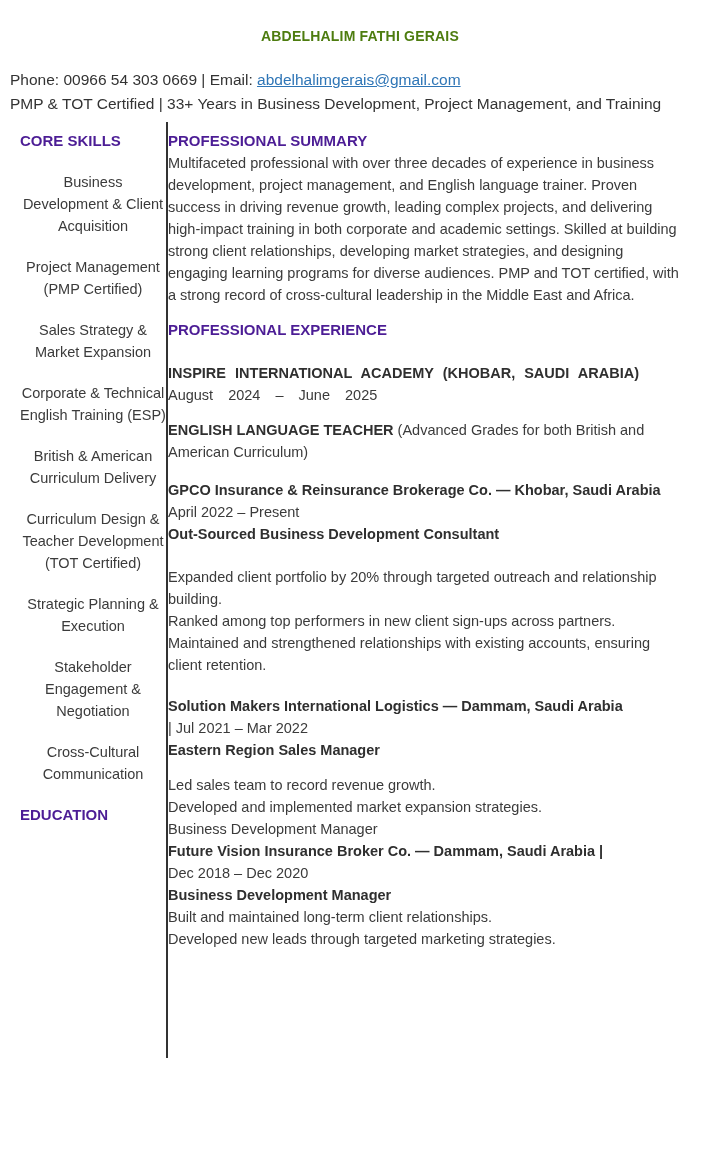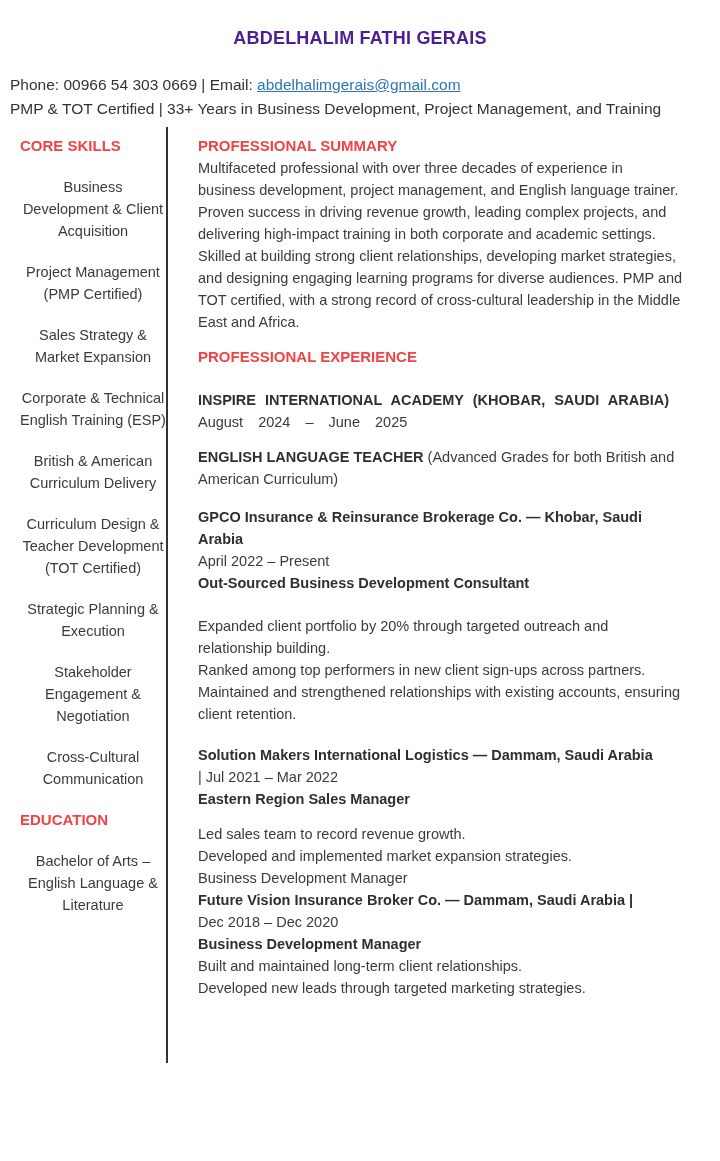--- a/index.html
+++ b/index.html
@@ -11,23 +11,23 @@
     color: #3b3b3b;
     overflow: hidden;
   }
   .page { width: 720px; height: 1161px; position: relative; }
 
   
   .hdr { padding-top: 28px; }
   .name {
     margin: 0 0 24px 0;
     text-align: center;
-    font-size: 18px;
+    font-size: 14px;
     font-weight: bold;
-    color: #4c1d95;
+    color: #4d7c0f;
     letter-spacing: 0.2px;
   }
   .contact-block {
     padding-left: 10px;
     max-width: 660px;
     font-size: 15.5px;
     line-height: 24px;
     color: #333333;
   }
   .contact-block a {
@@ -39,27 +39,27 @@
   
   .columns { display: flex; margin-top: 14px; }
   .sidebar { width: 146px; padding-left: 20px; flex: none; }
   .divider {
     flex: none;
     width: 2px;
     background: #333333;
     height: 936px;
     margin-top: -8px;
   }
-  .main { flex: 1; padding-left: 30px; padding-right: 36px; }
+  .main { flex: 1; padding-right: 36px; }
 
   h2.sec {
     margin: 0;
     font-size: 15px;
     font-weight: bold;
-    color: #ef4444;
+    color: #4c1d95;
     line-height: 22px;
   }
   .sidebar h2.sec { margin-bottom: 19px; }
 
   .skill {
     margin: 0 0 19px 0;
     font-size: 14.5px;
     line-height: 22px;
     color: #3b3b3b;
     text-align: center;
@@ -99,21 +99,20 @@
       <p class="skill">Business Development &amp; Client Acquisition</p>
       <p class="skill">Project Management (PMP Certified)</p>
       <p class="skill">Sales Strategy &amp; Market Expansion</p>
       <p class="skill">Corporate &amp; Technical English Training (ESP)</p>
       <p class="skill">British &amp; American Curriculum Delivery</p>
       <p class="skill">Curriculum Design &amp; Teacher Development (TOT Certified)</p>
       <p class="skill">Strategic Planning &amp; Execution</p>
       <p class="skill">Stakeholder Engagement &amp; Negotiation</p>
       <p class="skill">Cross-Cultural Communication</p>
       <h2 class="sec">EDUCATION</h2>
-      <p class="skill">Bachelor of Arts – English Language &amp; Literature</p>
     </aside>
 
     <div class="divider"></div>
 
     <main class="main">
 
       <h2 class="sec">PROFESSIONAL SUMMARY</h2>
       <p class="summary-text">Multifaceted professional with over three decades of experience in business development, project management, and English language trainer. Proven success in driving revenue growth, leading complex projects, and delivering high-impact training in both corporate and academic settings. Skilled at building strong client relationships, developing market strategies, and designing engaging learning programs for diverse audiences. PMP and TOT certified, with a strong record of cross-cultural leadership in the Middle East and Africa.</p>
 
       <h2 class="sec exp-heading">PROFESSIONAL EXPERIENCE</h2>

